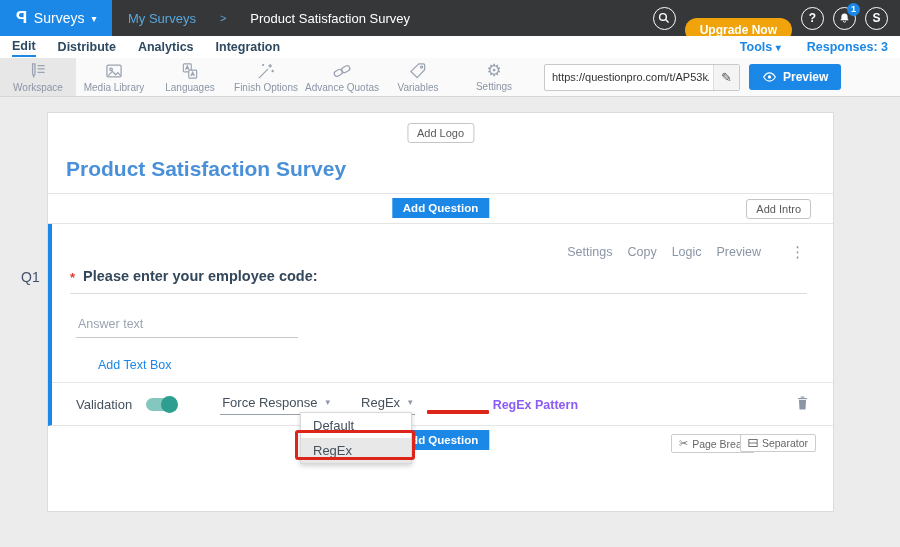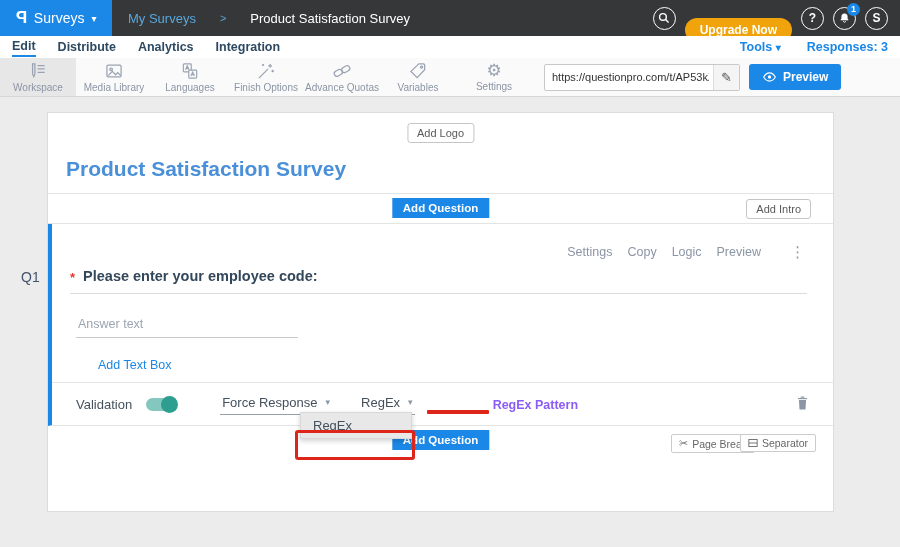--- a/index.html
+++ b/index.html
@@ -270,19 +270,20 @@
         <svg width="10" height="10" viewBox="0 0 12 12" fill="none" stroke="#777" stroke-width="1.2">
             <rect x="1" y="1.8" width="10" height="8.4"></rect>
             <path d="M1 6h10"></path>
           </svg>
         <span>Separator</span>
       </button>
 
     </section>
 
     <div class="type-dropdown">
+      <div class="dd-option">Default</div>
       <div class="dd-option highlighted">RegEx</div>
     </div>
 
     <div class="ann-box"></div>
     <div class="ann-underline"></div>
   </main>
 </div>
 
 </body></html>

